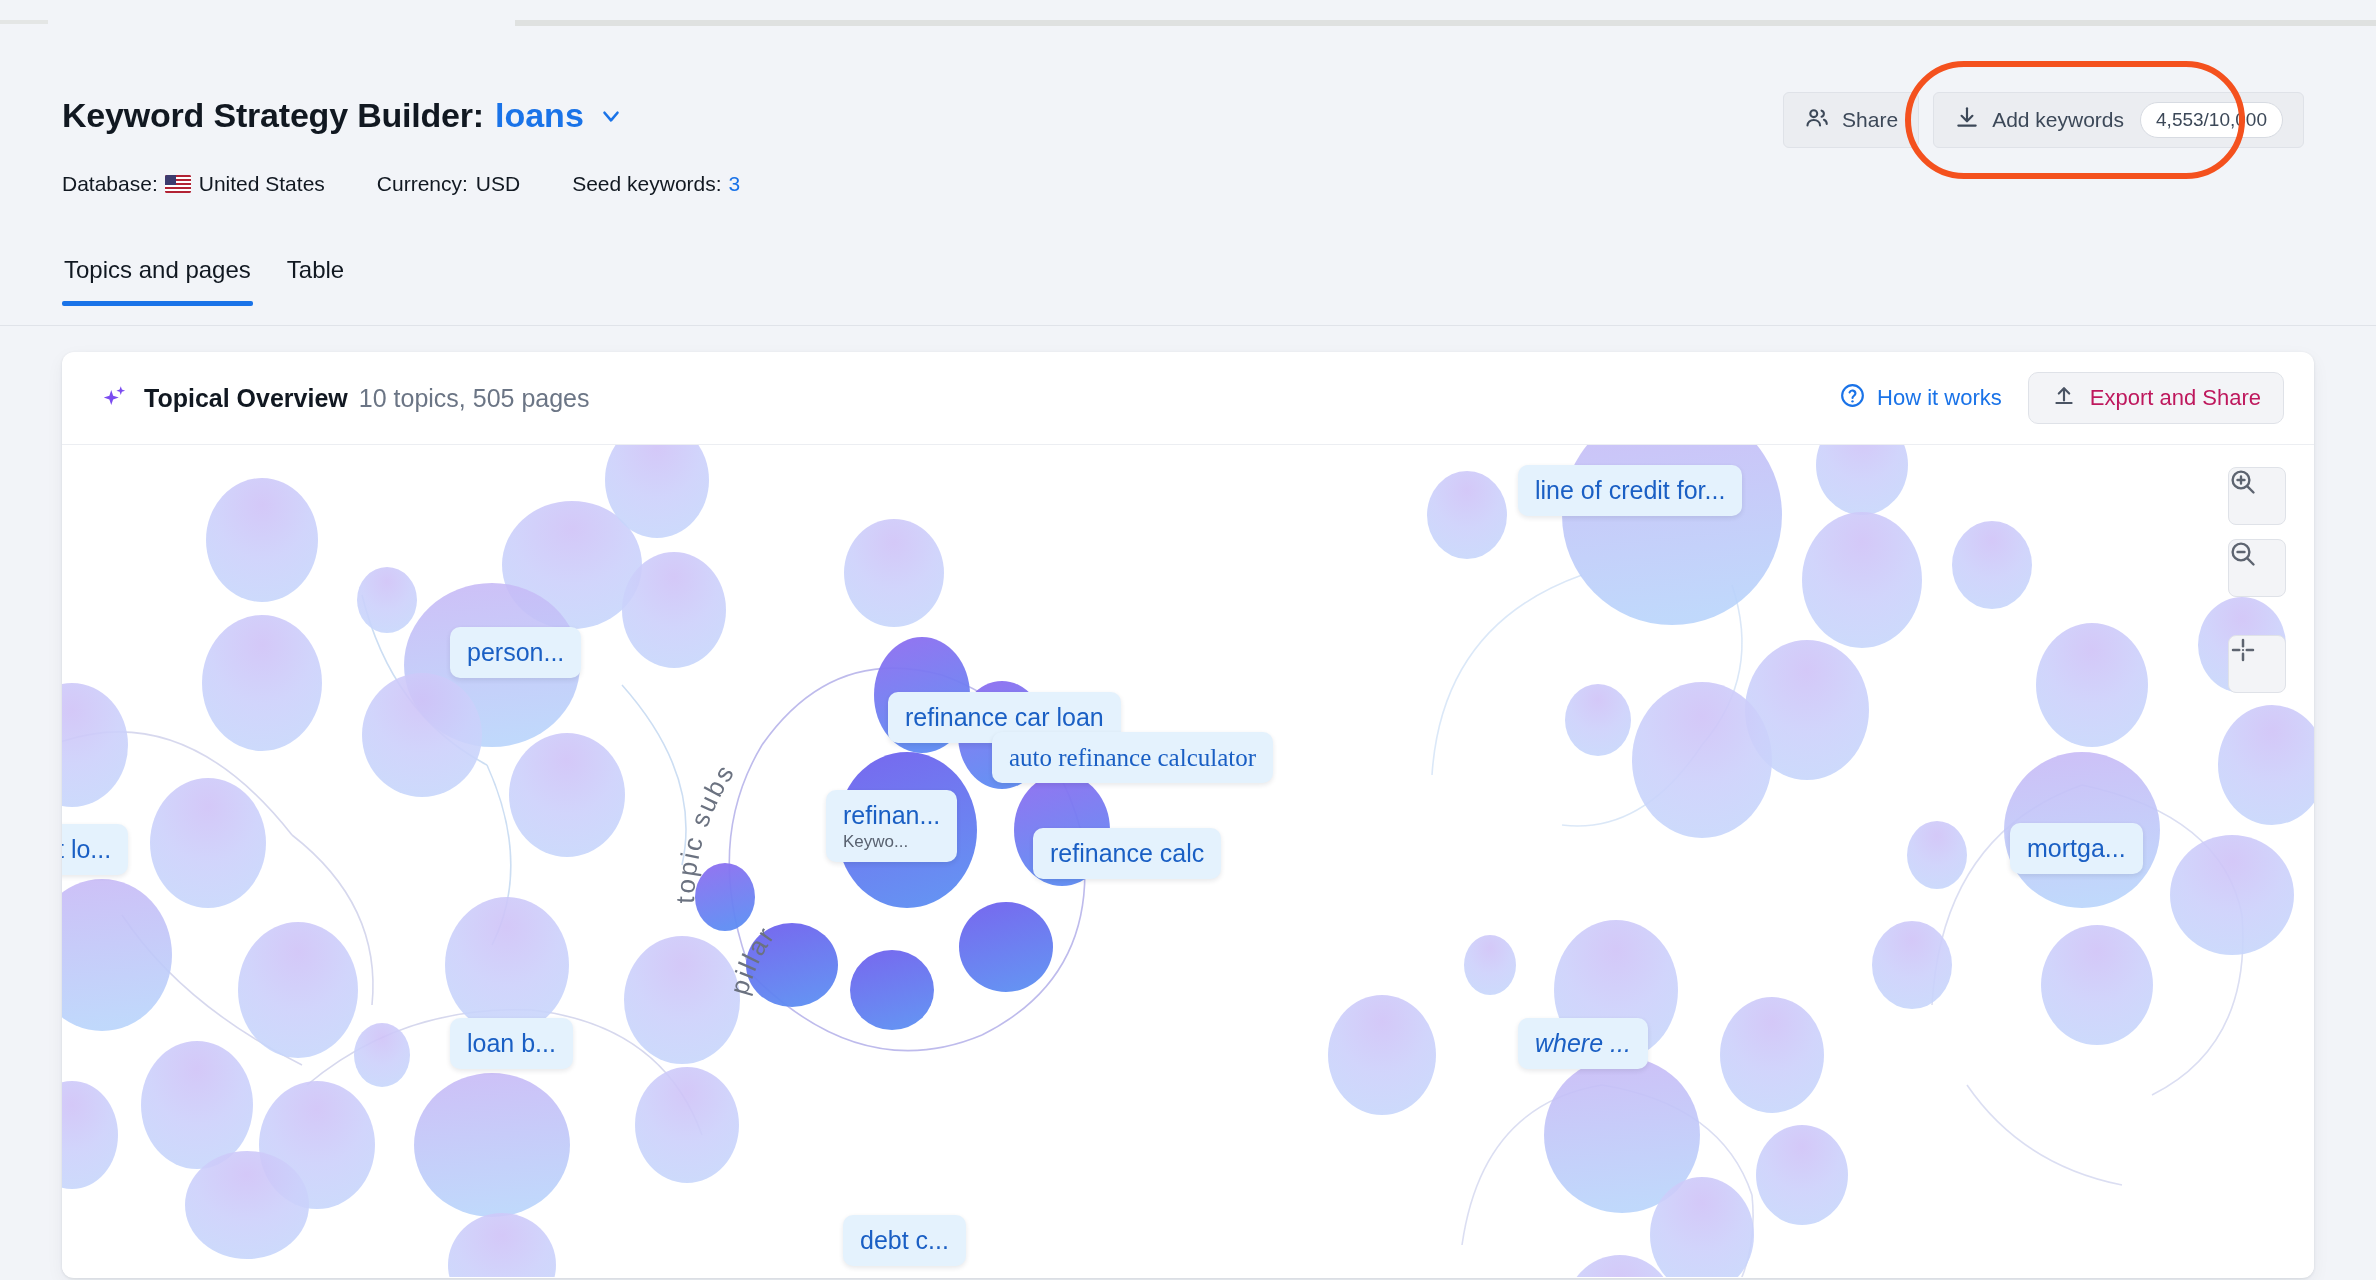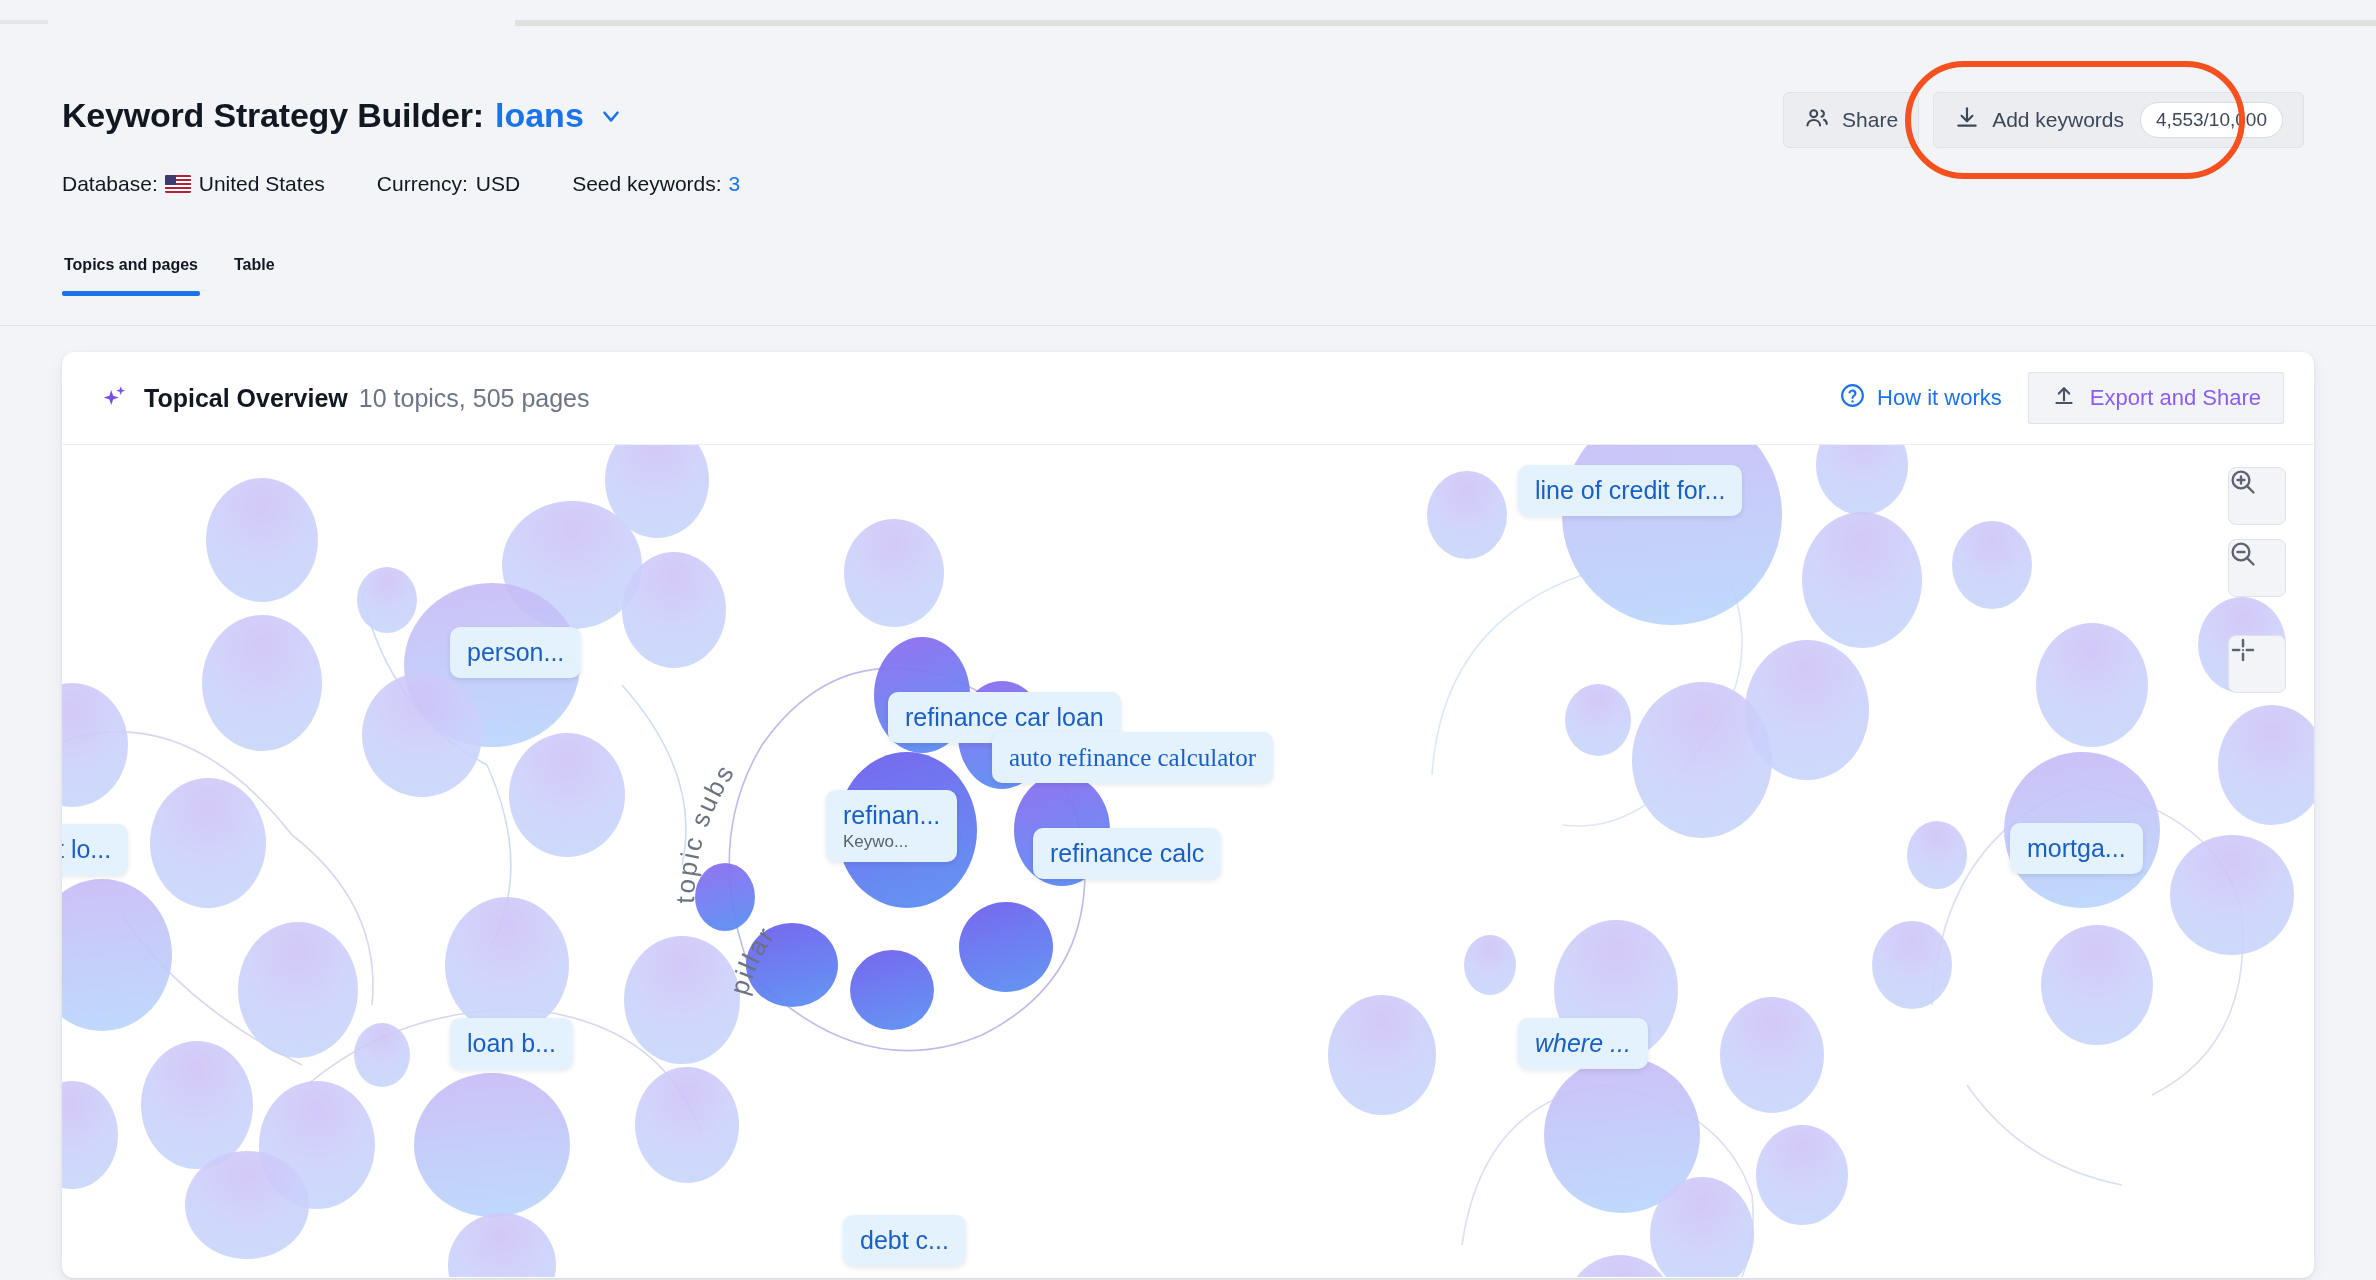--- a/index.html
+++ b/index.html
@@ -80,22 +80,22 @@
     position: absolute; left: -28px; top: -31px; width: 340px; height: 118px;
     border: 6px solid #f4511e; border-radius: 62px; pointer-events: none;
   }
   .addkw-wrap { position: relative; }
 
   
   .tabs {
     position: absolute; left: 62px; top: 236px; display: flex; align-items: flex-end; gap: 32px;
   }
   .tab {
-    position: relative; font-size: 16px; color: #111821; padding: 0 2px 22px 2px;
-    cursor: pointer; white-space: nowrap; font-weight: bold;
+    position: relative; font-size: 24px; color: #111821; padding: 0 2px 22px 2px;
+    cursor: pointer; white-space: nowrap;
   }
   .tab.active::after {
     content: ""; position: absolute; left: 0; right: 0; bottom: 0;
     height: 5px; background: #1a73e8; border-radius: 2px;
   }
   .tabs-rule {
     position: absolute; left: 0; top: 305px; width: 2376px; height: 1px; background: #e0e3e9;
   }
 
   
@@ -113,22 +113,22 @@
   .card-title { font-size: 25px; font-weight: bold; color: #111821; white-space: nowrap; }
   .card-sub { font-size: 25px; color: #6b7585; margin-left: 11px; white-space: nowrap; }
   .card-head-right { margin-left: auto; display: flex; align-items: center; gap: 26px; }
   .link-how {
     display: inline-flex; align-items: center; gap: 11px;
     font-size: 22px; color: #1a73e8; cursor: pointer; white-space: nowrap;
   }
   .btn-export {
     display: inline-flex; align-items: center; gap: 13px;
     height: 52px; padding: 2px 22px; background: #f3f4f7;
-    border: 1px solid #dfe2e8; border-radius: 2px;
-    font-size: 22px; color: #8b5cf6; cursor: pointer; white-space: nowrap;
+    border: 1px solid #dfe2e8; border-radius: 10px;
+    font-size: 22px; color: #be185d; cursor: pointer; white-space: nowrap;
   }
 
   .canvas { position: relative; width: 100%; height: 832px; background: #fff; overflow: hidden; }
   .canvas svg { position: absolute; left: 0; top: 0; }
 
   
   .nlabel {
     position: absolute; display: inline-flex; flex-direction: column;
     background: #e4f2fd; border-radius: 10px; padding: 10px 17px;
     box-shadow: 0 2px 5px rgba(23,30,50,0.10);

